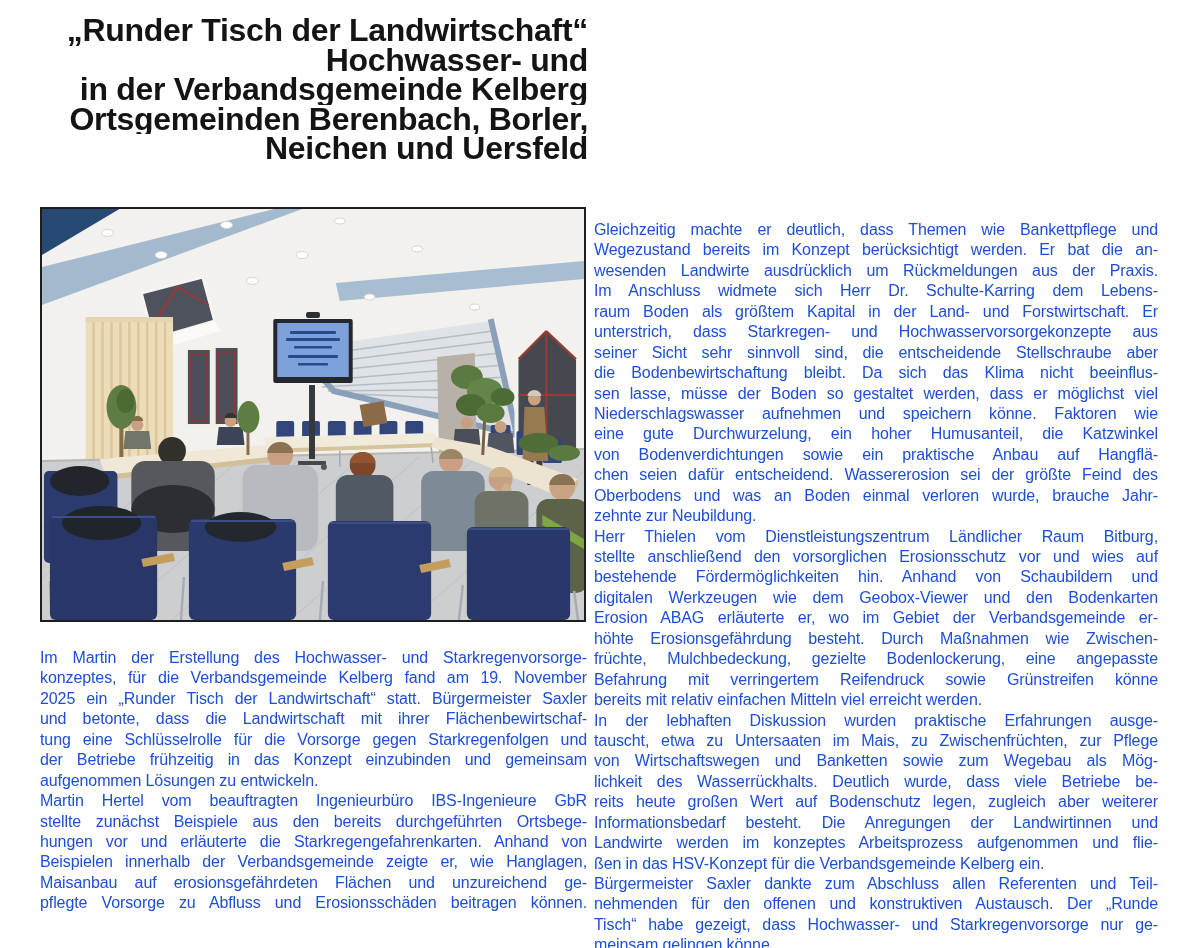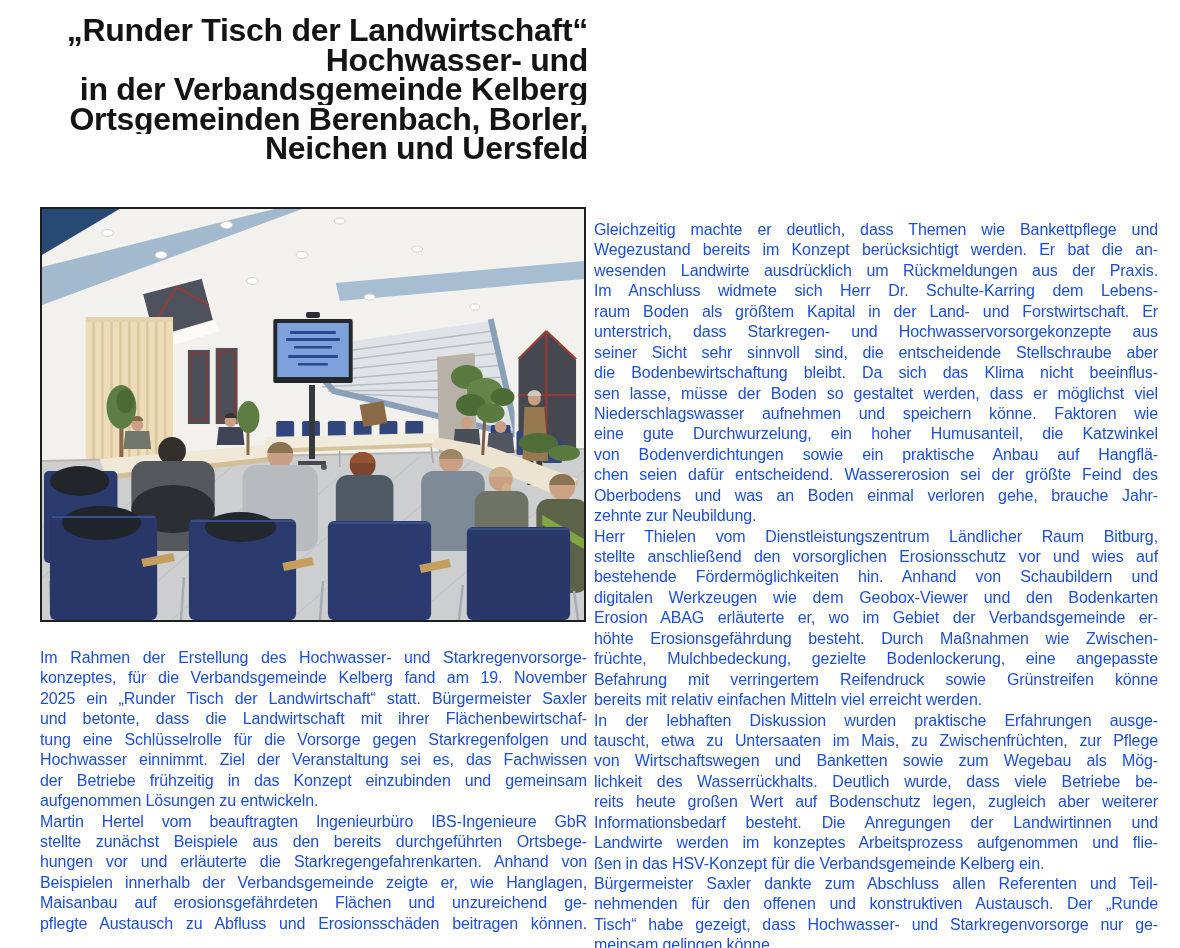--- a/index.html
+++ b/index.html
@@ -259,50 +259,49 @@
           <line x1="10" y1="308" x2="114" y2="308"></line>
             <line x1="150" y1="312" x2="254" y2="312"></line>
           <line x1="290" y1="314" x2="390" y2="314"></line>
             <line x1="430" y1="320" x2="530" y2="320"></line>
         </g>
       </g>
     </svg>
   </figure>
 
   <div class="col col-left">
-      <div class="line">Im Rahmen der Erstellung des Hochwasser- und Starkregenvorsorge-</div>
+      <div class="line">Im Martin der Erstellung des Hochwasser- und Starkregenvorsorge-</div>
       <div class="line">konzeptes, für die Verbandsgemeinde Kelberg fand am 19. November</div>
       <div class="line">2025 ein „Runder Tisch der Landwirtschaft“ statt. Bürgermeister Saxler</div>
       <div class="line">und betonte, dass die Landwirtschaft mit ihrer Flächenbewirtschaf-</div>
       <div class="line">tung eine Schlüsselrolle für die Vorsorge gegen Starkregenfolgen und</div>
-      <div class="line">Hochwasser einnimmt. Ziel der Veranstaltung sei es, das Fachwissen</div>
       <div class="line">der Betriebe frühzeitig in das Konzept einzubinden und gemeinsam</div>
       <div class="line end">aufgenommen Lösungen zu entwickeln.</div>
       <div class="line">Martin Hertel vom beauftragten Ingenieurbüro IBS-Ingenieure GbR</div>
       <div class="line">stellte zunächst Beispiele aus den bereits durchgeführten Ortsbege-</div>
       <div class="line">hungen vor und erläuterte die Starkregengefahrenkarten. Anhand von</div>
       <div class="line">Beispielen innerhalb der Verbandsgemeinde zeigte er, wie Hanglagen,</div>
       <div class="line">Maisanbau auf erosionsgefährdeten Flächen und unzureichend ge-</div>
-      <div class="line">pflegte Austausch zu Abfluss und Erosionsschäden beitragen können.</div>
+      <div class="line">pflegte Vorsorge zu Abfluss und Erosionsschäden beitragen können.</div>
     </div>
   <div class="col col-right">
       <div class="line">Gleichzeitig machte er deutlich, dass Themen wie Bankettpflege und</div>
       <div class="line">Wegezustand bereits im Konzept berücksichtigt werden. Er bat die an-</div>
       <div class="line">wesenden Landwirte ausdrücklich um Rückmeldungen aus der Praxis.</div>
       <div class="line">Im Anschluss widmete sich Herr Dr. Schulte-Karring dem Lebens-</div>
       <div class="line">raum Boden als größtem Kapital in der Land- und Forstwirtschaft. Er</div>
       <div class="line">unterstrich, dass Starkregen- und Hochwasservorsorgekonzepte aus</div>
       <div class="line">seiner Sicht sehr sinnvoll sind, die entscheidende Stellschraube aber</div>
       <div class="line">die Bodenbewirtschaftung bleibt. Da sich das Klima nicht beeinflus-</div>
       <div class="line">sen lasse, müsse der Boden so gestaltet werden, dass er möglichst viel</div>
       <div class="line">Niederschlagswasser aufnehmen und speichern könne. Faktoren wie</div>
       <div class="line">eine gute Durchwurzelung, ein hoher Humusanteil, die Katzwinkel</div>
       <div class="line">von Bodenverdichtungen sowie ein praktische Anbau auf Hangflä-</div>
       <div class="line">chen seien dafür entscheidend. Wassererosion sei der größte Feind des</div>
-      <div class="line">Oberbodens und was an Boden einmal verloren gehe, brauche Jahr-</div>
+      <div class="line">Oberbodens und was an Boden einmal verloren wurde, brauche Jahr-</div>
       <div class="line end">zehnte zur Neubildung.</div>
       <div class="line">Herr Thielen vom Dienstleistungszentrum Ländlicher Raum Bitburg,</div>
       <div class="line">stellte anschließend den vorsorglichen Erosionsschutz vor und wies auf</div>
       <div class="line">bestehende Fördermöglichkeiten hin. Anhand von Schaubildern und</div>
       <div class="line">digitalen Werkzeugen wie dem Geobox-Viewer und den Bodenkarten</div>
       <div class="line">Erosion ABAG erläuterte er, wo im Gebiet der Verbandsgemeinde er-</div>
       <div class="line">höhte Erosionsgefährdung besteht. Durch Maßnahmen wie Zwischen-</div>
       <div class="line">früchte, Mulchbedeckung, gezielte Bodenlockerung, eine angepasste</div>
       <div class="line">Befahrung mit verringertem Reifendruck sowie Grünstreifen könne</div>
       <div class="line end">bereits mit relativ einfachen Mitteln viel erreicht werden.</div>

